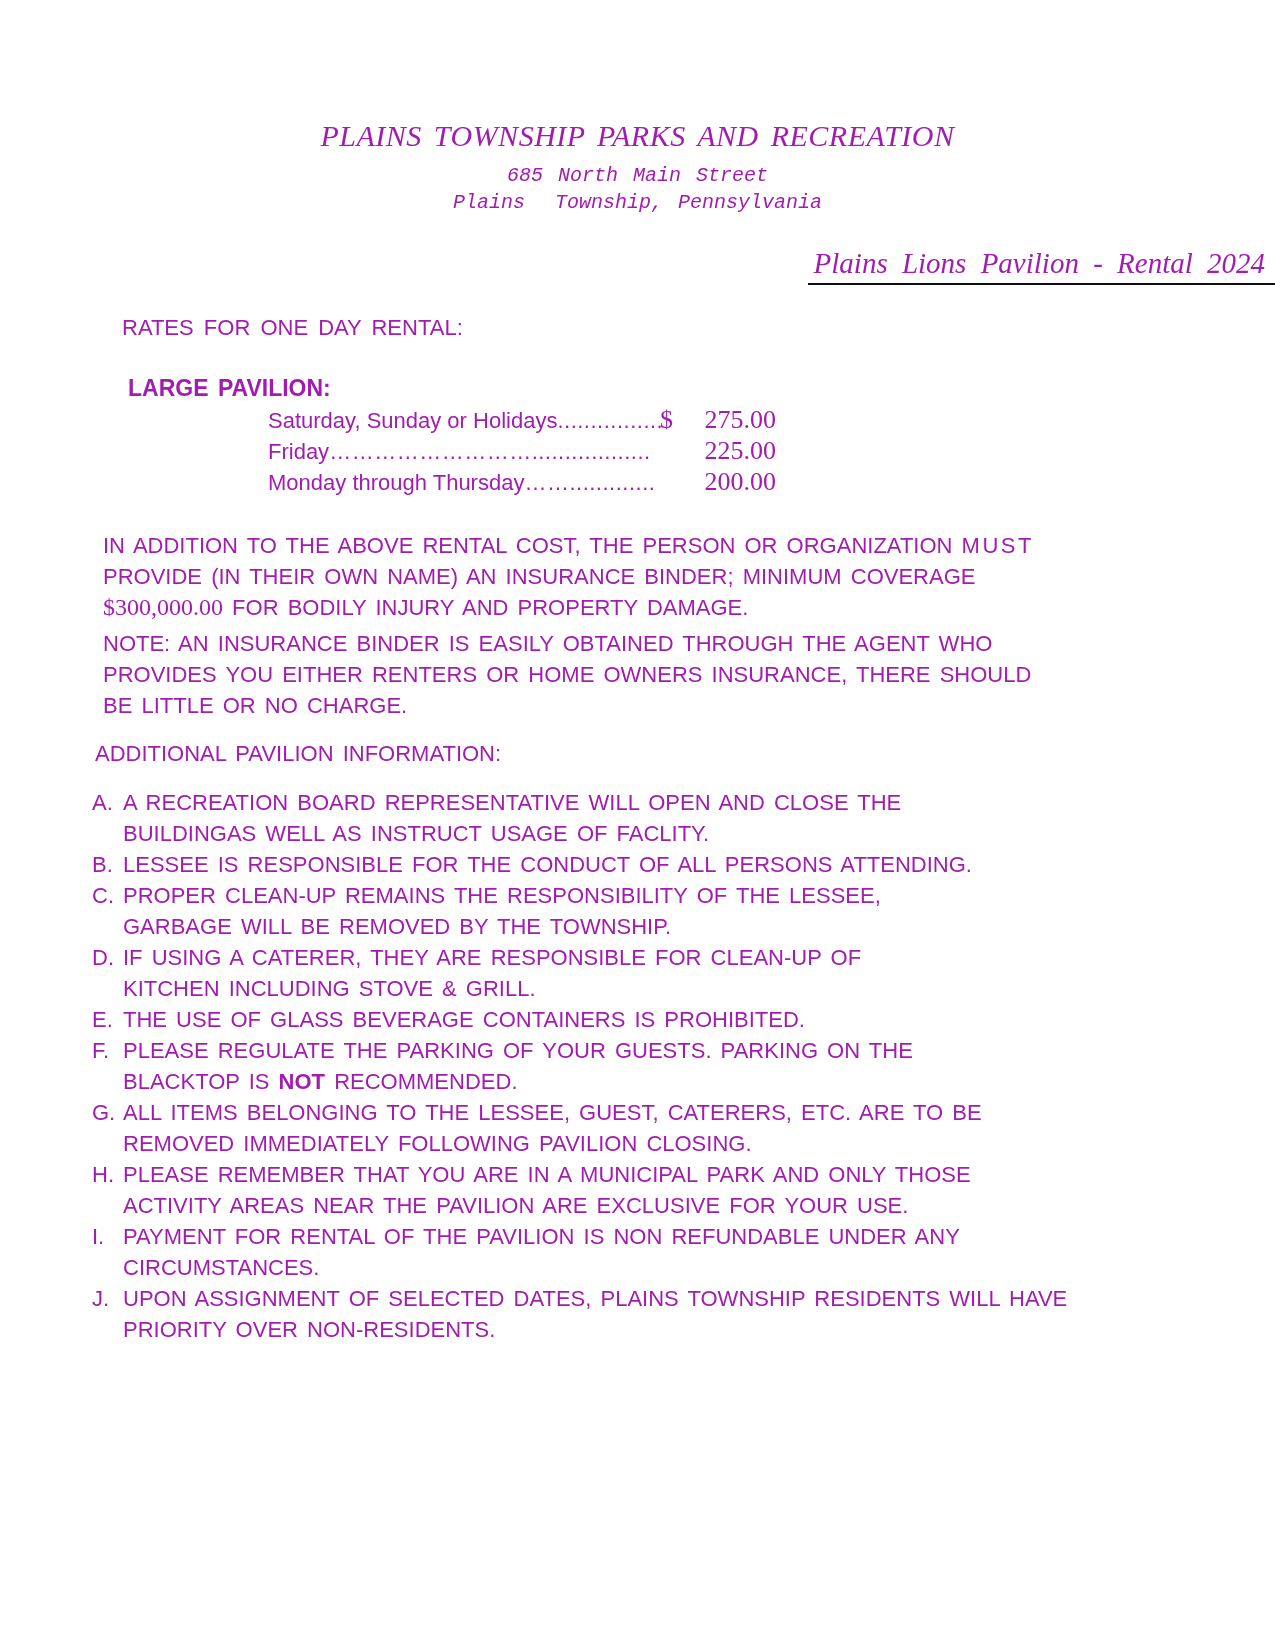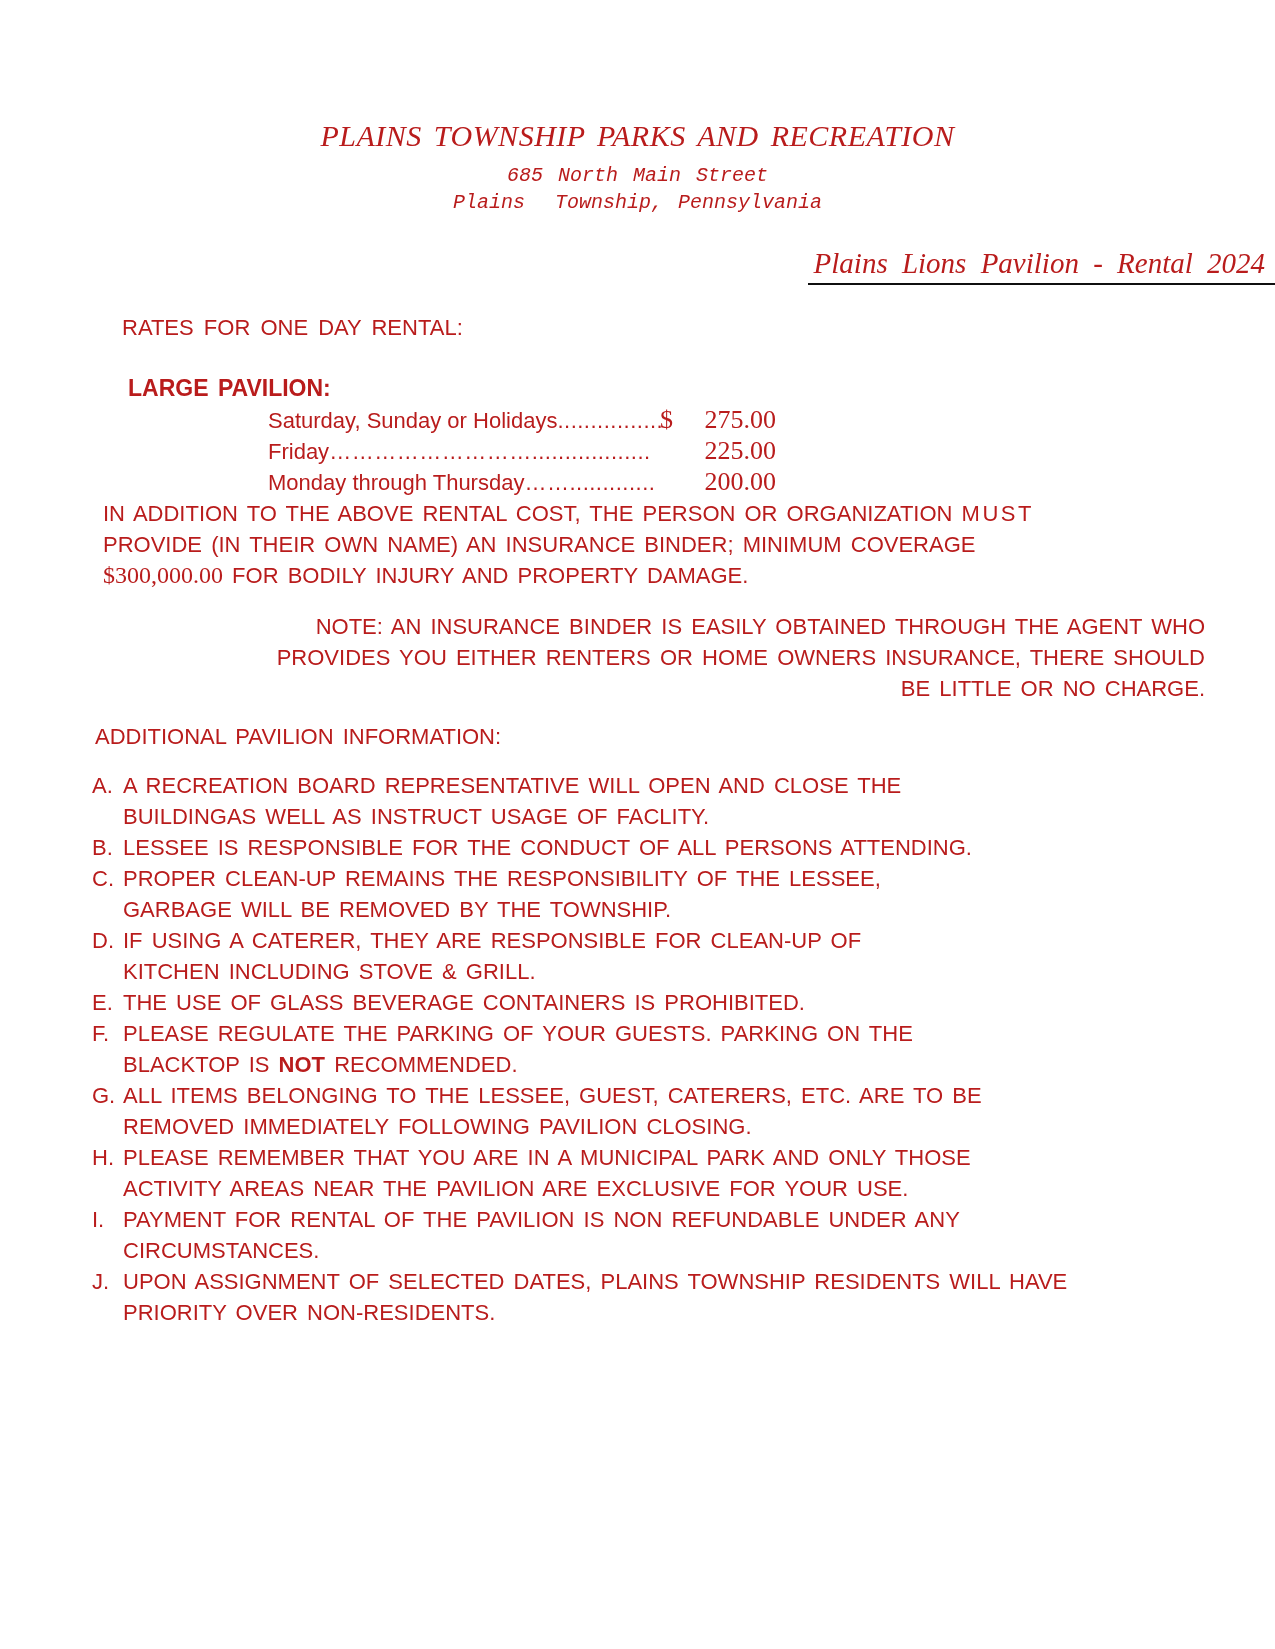--- a/index.html
+++ b/index.html
@@ -1,21 +1,21 @@
 <!DOCTYPE html>
 <html><head>
 <meta charset="utf-8">
 <style>
   html, body { margin: 0; padding: 0; background: #ffffff; }
   .page {
     position: relative;
     width: 1275px;
     height: 1625px;
     background: #ffffff;
-    color: #b91c1c;
+    color: #a21caf;
     font-family: "Liberation Sans", sans-serif;
     overflow: hidden;
     box-sizing: border-box;
     padding-top: 118px;
   }
   
   .doc-header { text-align: center; font-family: "Liberation Serif", serif; font-style: italic; }
   .org-name { font-size: 30px; line-height: 36px; letter-spacing: 0.5px; word-spacing: 4px; margin-bottom: 8px; }
   .addr { font-size: 20px; line-height: 27px; word-spacing: 3px; white-space: pre; font-family: Liberation Mono, monospace; }
   
@@ -36,22 +36,22 @@
   .rate-rows { margin: 2px 0 0 268px; }
   .rate-row { position: relative; height: 31px; }
   .rate-left { white-space: nowrap; font-size: 22px; line-height: 31px; }
   .rate-left .dots { letter-spacing: 0.5px; }
   .rate-price { position: absolute; left: 392px; top: -2px; width: 116px; display: flex; }
   .rate-price .cur { width: 20px; font-family: "Liberation Serif", serif; font-size: 26px; line-height: 33px; }
   .rate-price .amt { flex: 1; text-align: right; font-family: "Liberation Serif", serif; font-size: 26px; line-height: 33px; }
   .small-pav { margin: 74px 0 0 120px; font-size: 22px; line-height: 30px; font-weight: bold; white-space: nowrap; }
   .small-pav .sp-cur { margin-left: 2px; margin-right: 7px; }
   .para { margin-left: 103px; margin-right: 70px; font-size: 22px; line-height: 31px; word-spacing: 3px; white-space: pre-line; }
-  .para-insurance { }
-  .para-note { margin-top: 20px; text-align: right; }
+  .para-insurance { margin-top: 32px; }
+  .para-note { margin-top: 5px; }
   .emphasis { letter-spacing: 2.5px; }
   .serif-amount { font-family: "Liberation Serif", serif; font-size: 24px; }
   .additional-heading { margin: 18px 0 0 95px; font-size: 22px; line-height: 30px; word-spacing: 3px; }
   
   .info-list { margin: 18px 0 0 92px; }
   .info-item { display: flex; align-items: flex-start; }
   .item-letter { flex: 0 0 31px; font-size: 22px; line-height: 31px; }
   .item-text { flex: 1; font-size: 22px; line-height: 31px; word-spacing: 3px; white-space: pre-line; margin-right: 20px; }
   .bold { font-weight: bold; }
 </style>

